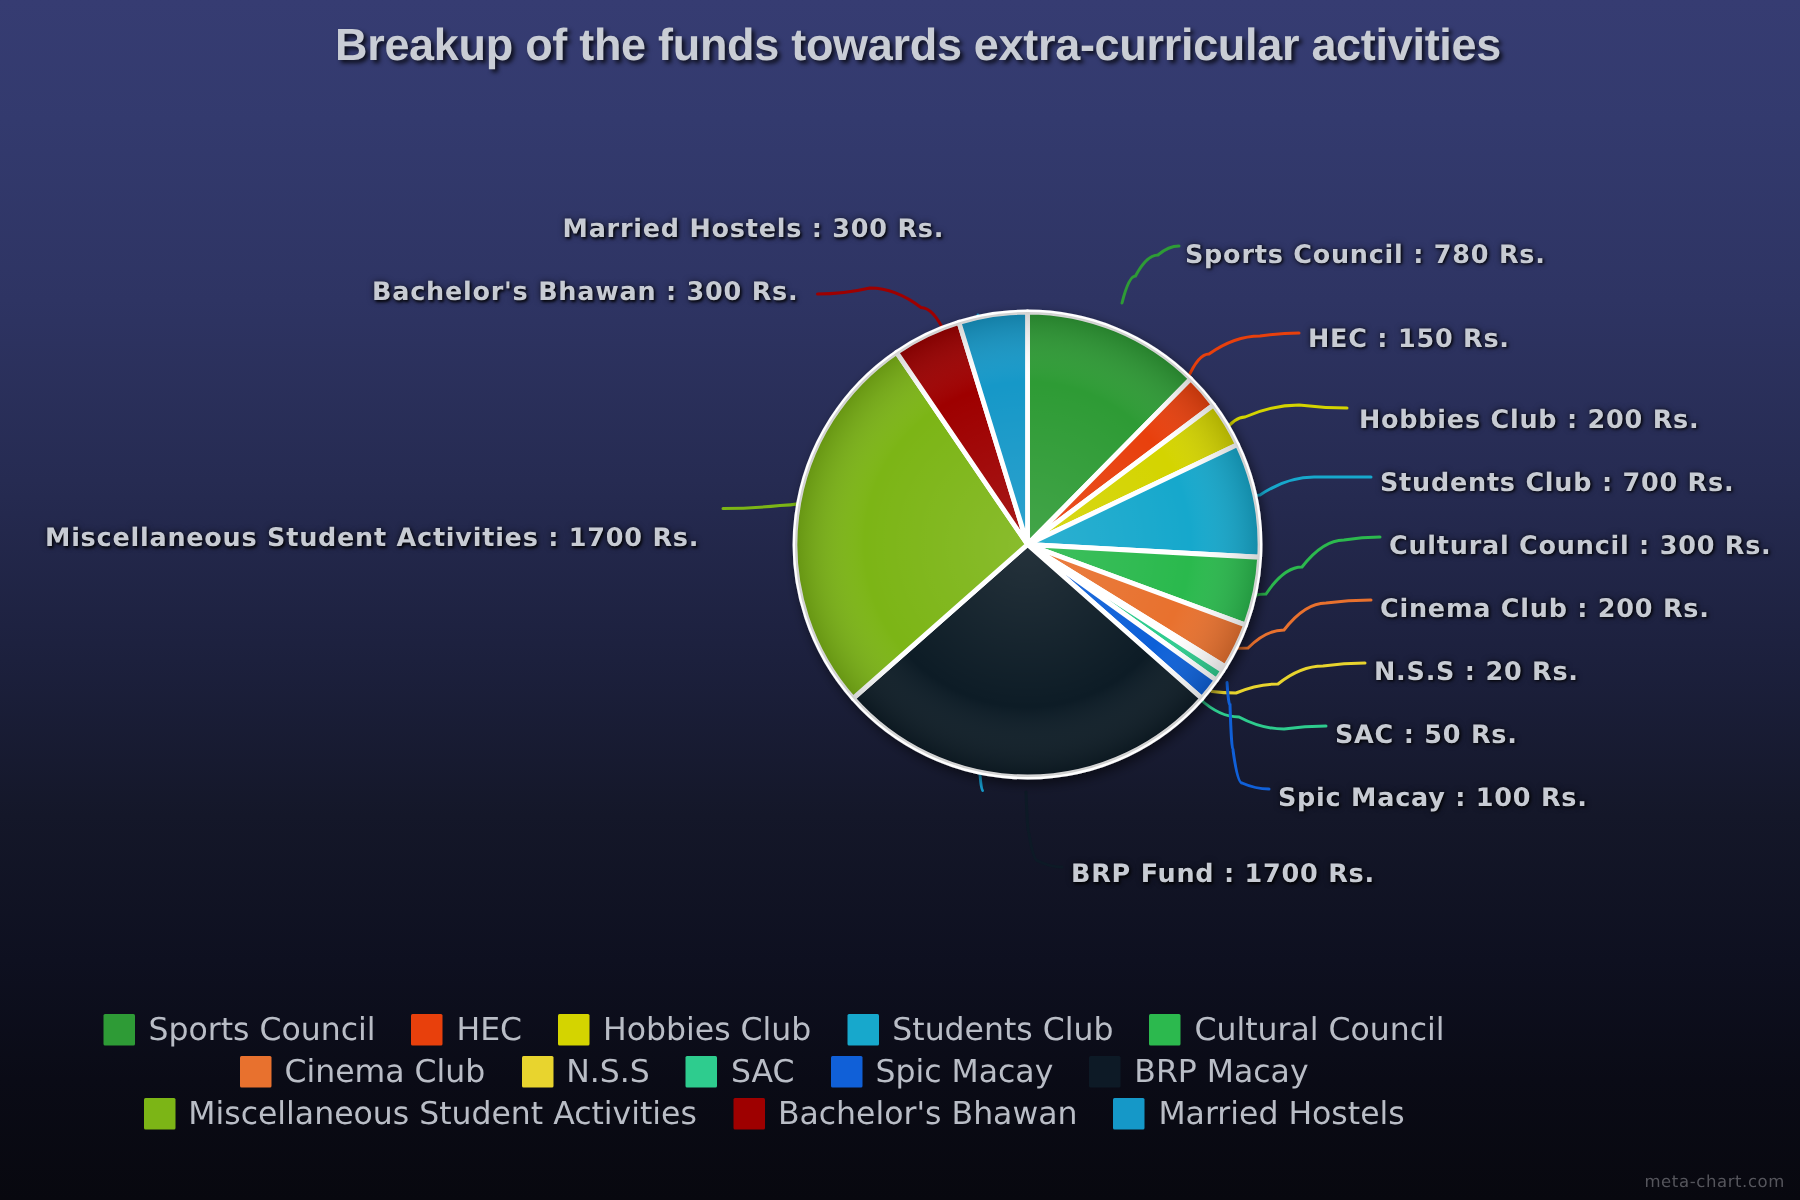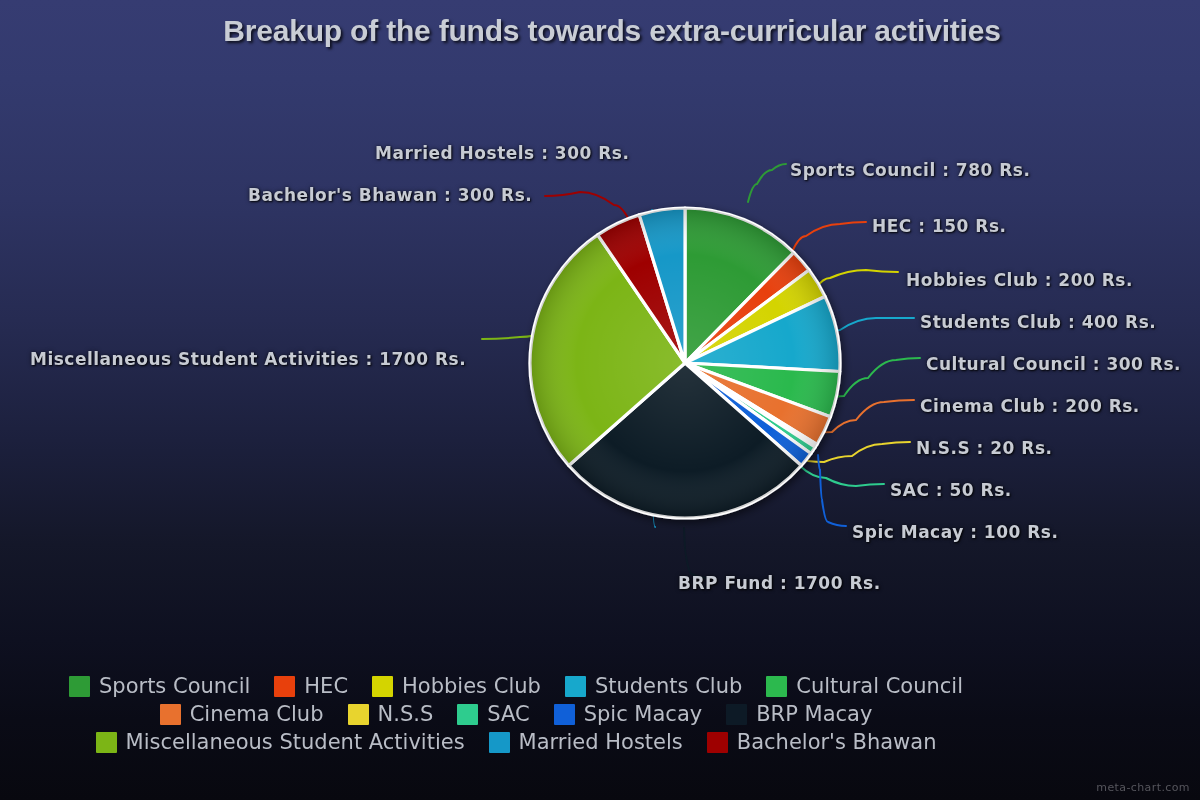--- a/index.html
+++ b/index.html
@@ -168,27 +168,27 @@
     <circle id="pie-sheen" cx="685" cy="363" r="155" fill="url(#sliceShade)" pointer-events="none"></circle>
   </svg>
 
   <div id="callout-layer">
       <div class="callout left" style="left: 375px; top: 143px;">Married Hostels : 300 Rs.</div>
       <div class="callout left" style="left: 248px; top: 185px;">Bachelor's Bhawan : 300 Rs.</div>
       <div class="callout left" style="left: 30px; top: 329px; margin-top: 20px;">Miscellaneous Student Activities : 1700 Rs.</div>
       <div class="callout left" style="left: 790px; top: 160px; text-align: right;">Sports Council : 780 Rs.</div>
       <div class="callout left" style="left: 872px; top: 216px;">HEC : 150 Rs.</div>
       <div class="callout left" style="left: 906px; top: 270px;">Hobbies Club : 200 Rs.</div>
-      <div class="callout left" style="left: 920px; top: 312px;">Students Club : 400 Rs.</div>
+      <div class="callout left" style="left: 920px; top: 312px;">Students Club : 700 Rs.</div>
       <div class="callout left" style="left: 926px; top: 354px;">Cultural Council : 300 Rs.</div>
       <div class="callout left" style="left: 920px; top: 396px;">Cinema Club : 200 Rs.</div>
       <div class="callout left" style="left: 916px; top: 438px;">N.S.S : 20 Rs.</div>
       <div class="callout left" style="left: 890px; top: 480px;">SAC : 50 Rs.</div>
       <div class="callout left" style="left: 852px; top: 522px;">Spic Macay : 100 Rs.</div>
-      <div class="callout left" style="left: 678px; top: 573px;">BRP Fund : 1700 Rs.</div>
+      <div class="callout left" style="left: 714px; top: 573px;">BRP Fund : 1700 Rs.</div>
     </div>
 
   <div id="legend">
       <div class="legend-row">
         <div class="legend-item">
           <span class="legend-swatch" style="background: rgb(46, 155, 54);"></span>
           <span class="legend-label">Sports Council</span>
         </div>
         <div class="legend-item">
           <span class="legend-swatch" style="background: rgb(232, 64, 12);"></span>
@@ -228,25 +228,25 @@
           <span class="legend-swatch" style="background: rgb(13, 26, 38);"></span>
           <span class="legend-label">BRP Macay</span>
         </div>
       </div>
       <div class="legend-row">
         <div class="legend-item">
           <span class="legend-swatch" style="background: rgb(124, 181, 22);"></span>
           <span class="legend-label">Miscellaneous Student Activities</span>
         </div>
         <div class="legend-item">
+          <span class="legend-swatch" style="background: rgb(158, 0, 0);"></span>
+          <span class="legend-label">Bachelor's Bhawan</span>
+        </div>
+        <div class="legend-item">
           <span class="legend-swatch" style="background: rgb(21, 152, 200);"></span>
           <span class="legend-label">Married Hostels</span>
         </div>
-        <div class="legend-item">
-          <span class="legend-swatch" style="background: rgb(158, 0, 0);"></span>
-          <span class="legend-label">Bachelor's Bhawan</span>
-        </div>
       </div>
     </div>
 
   <div id="watermark">meta-chart.com</div>
 
 </div>
 
 </body></html>

